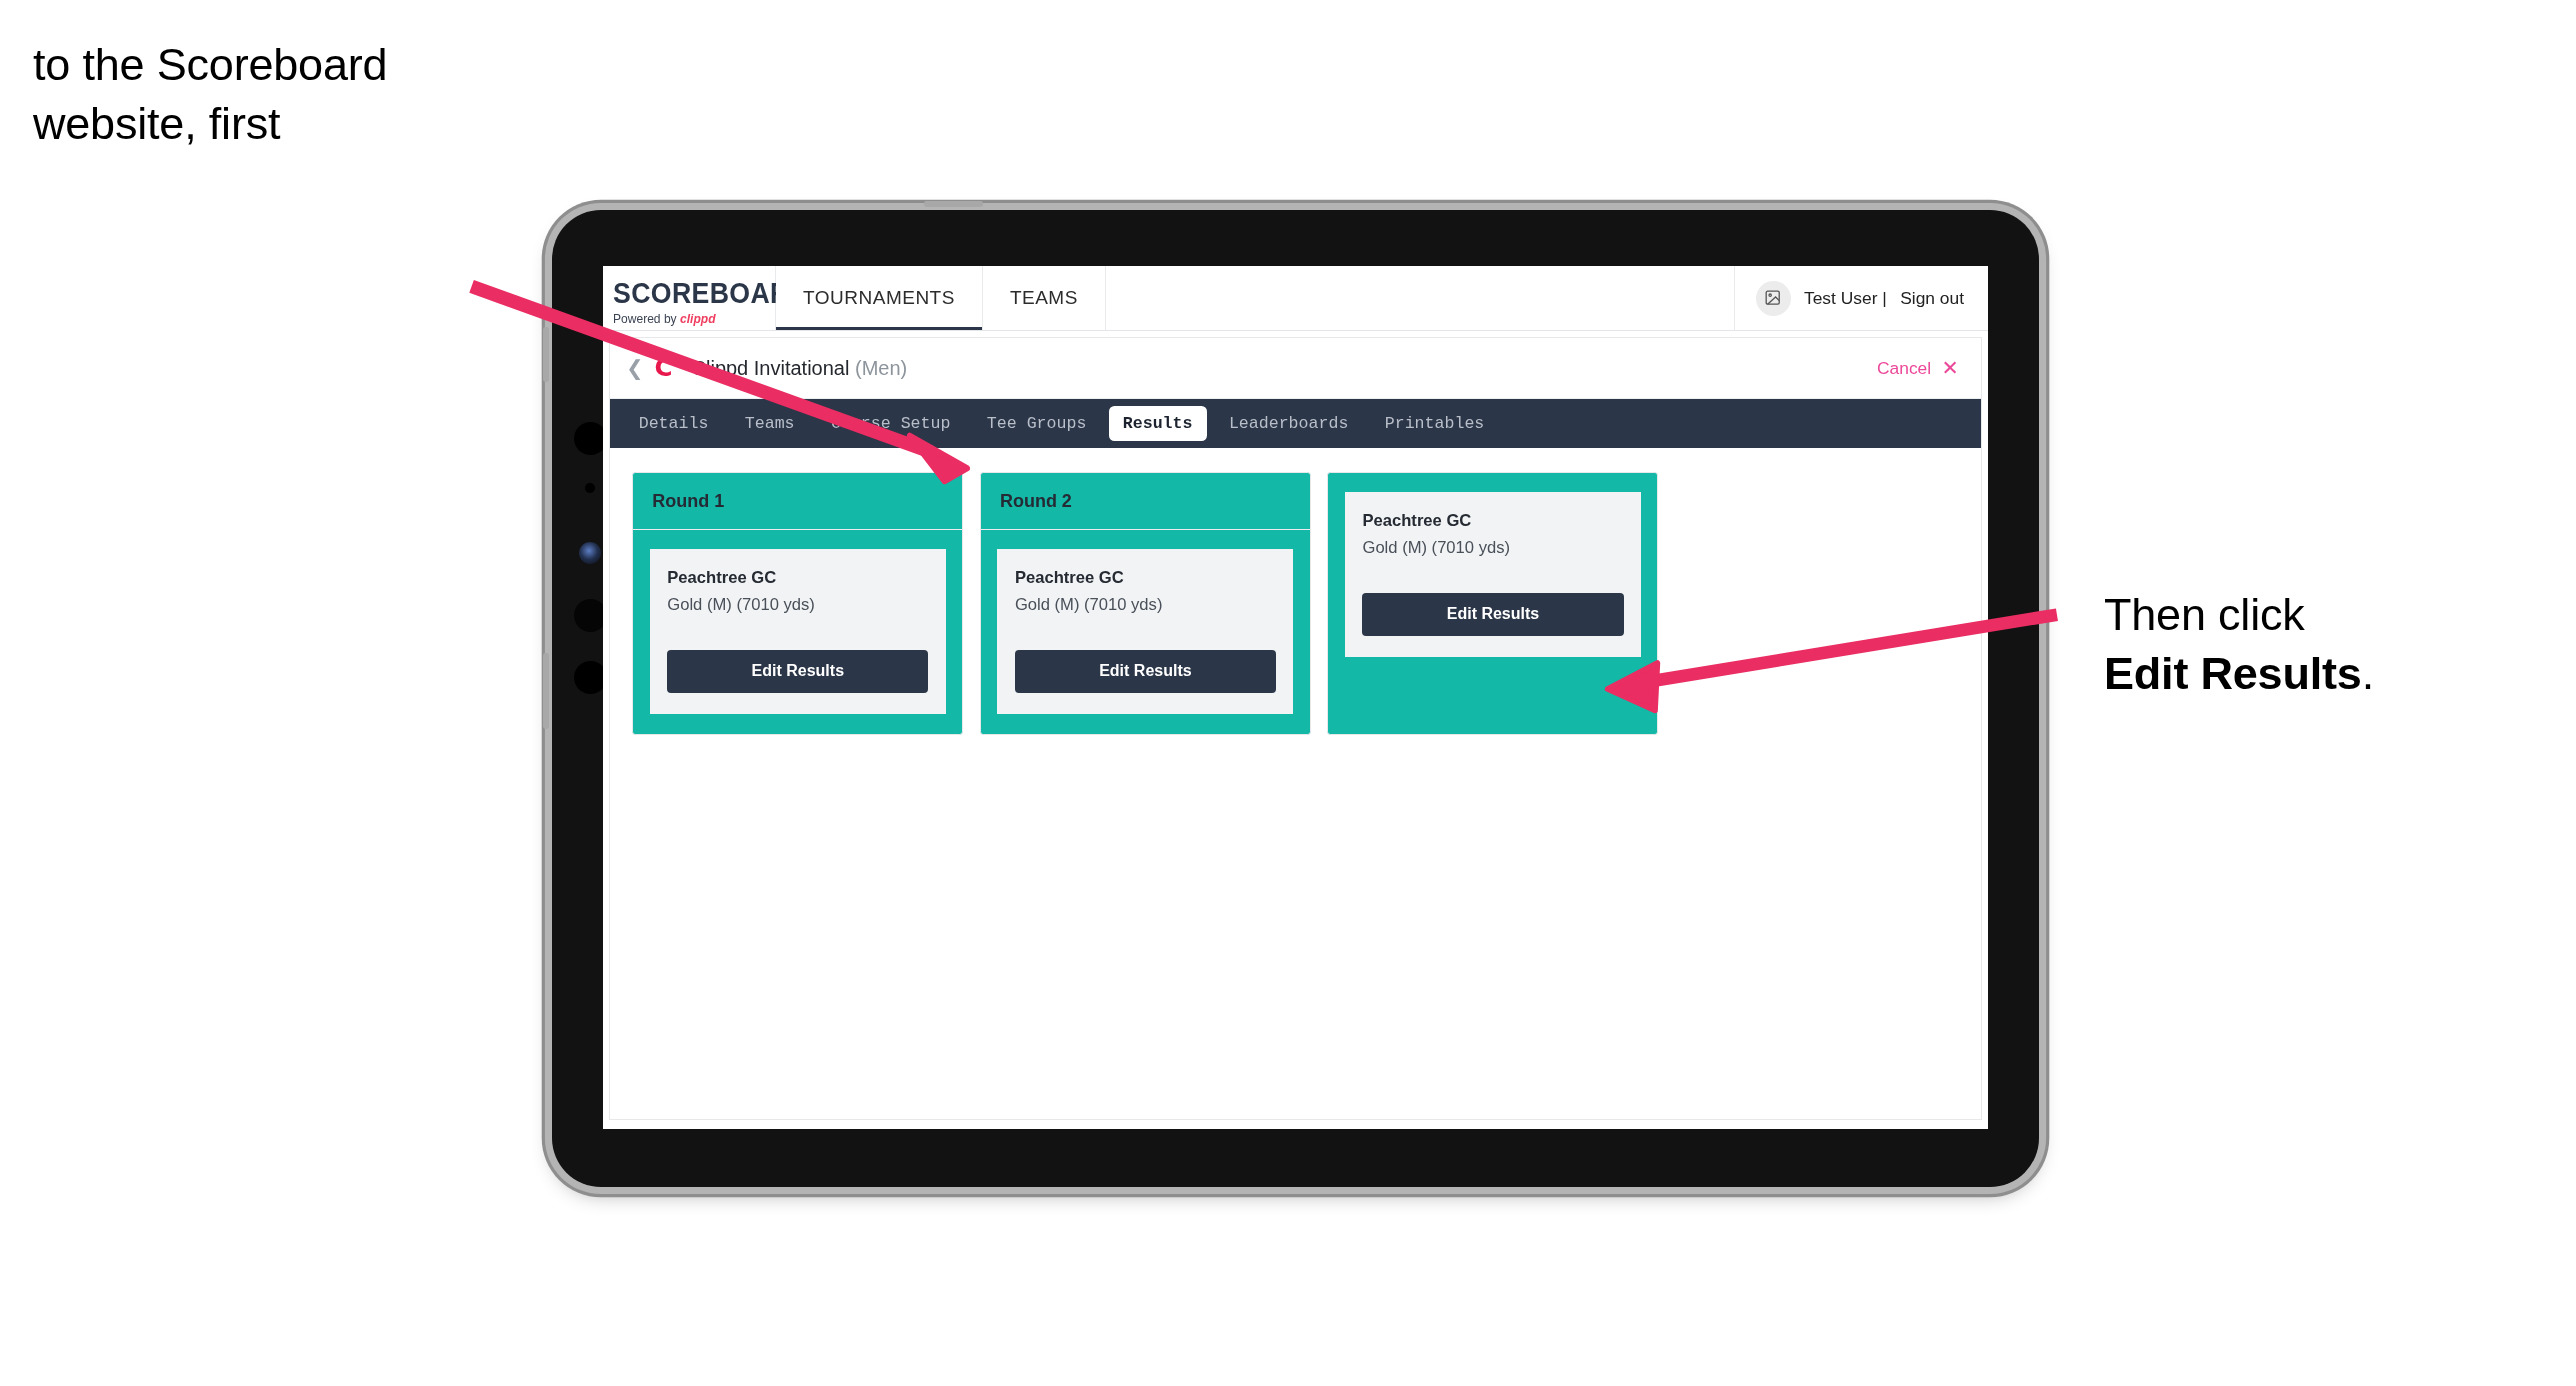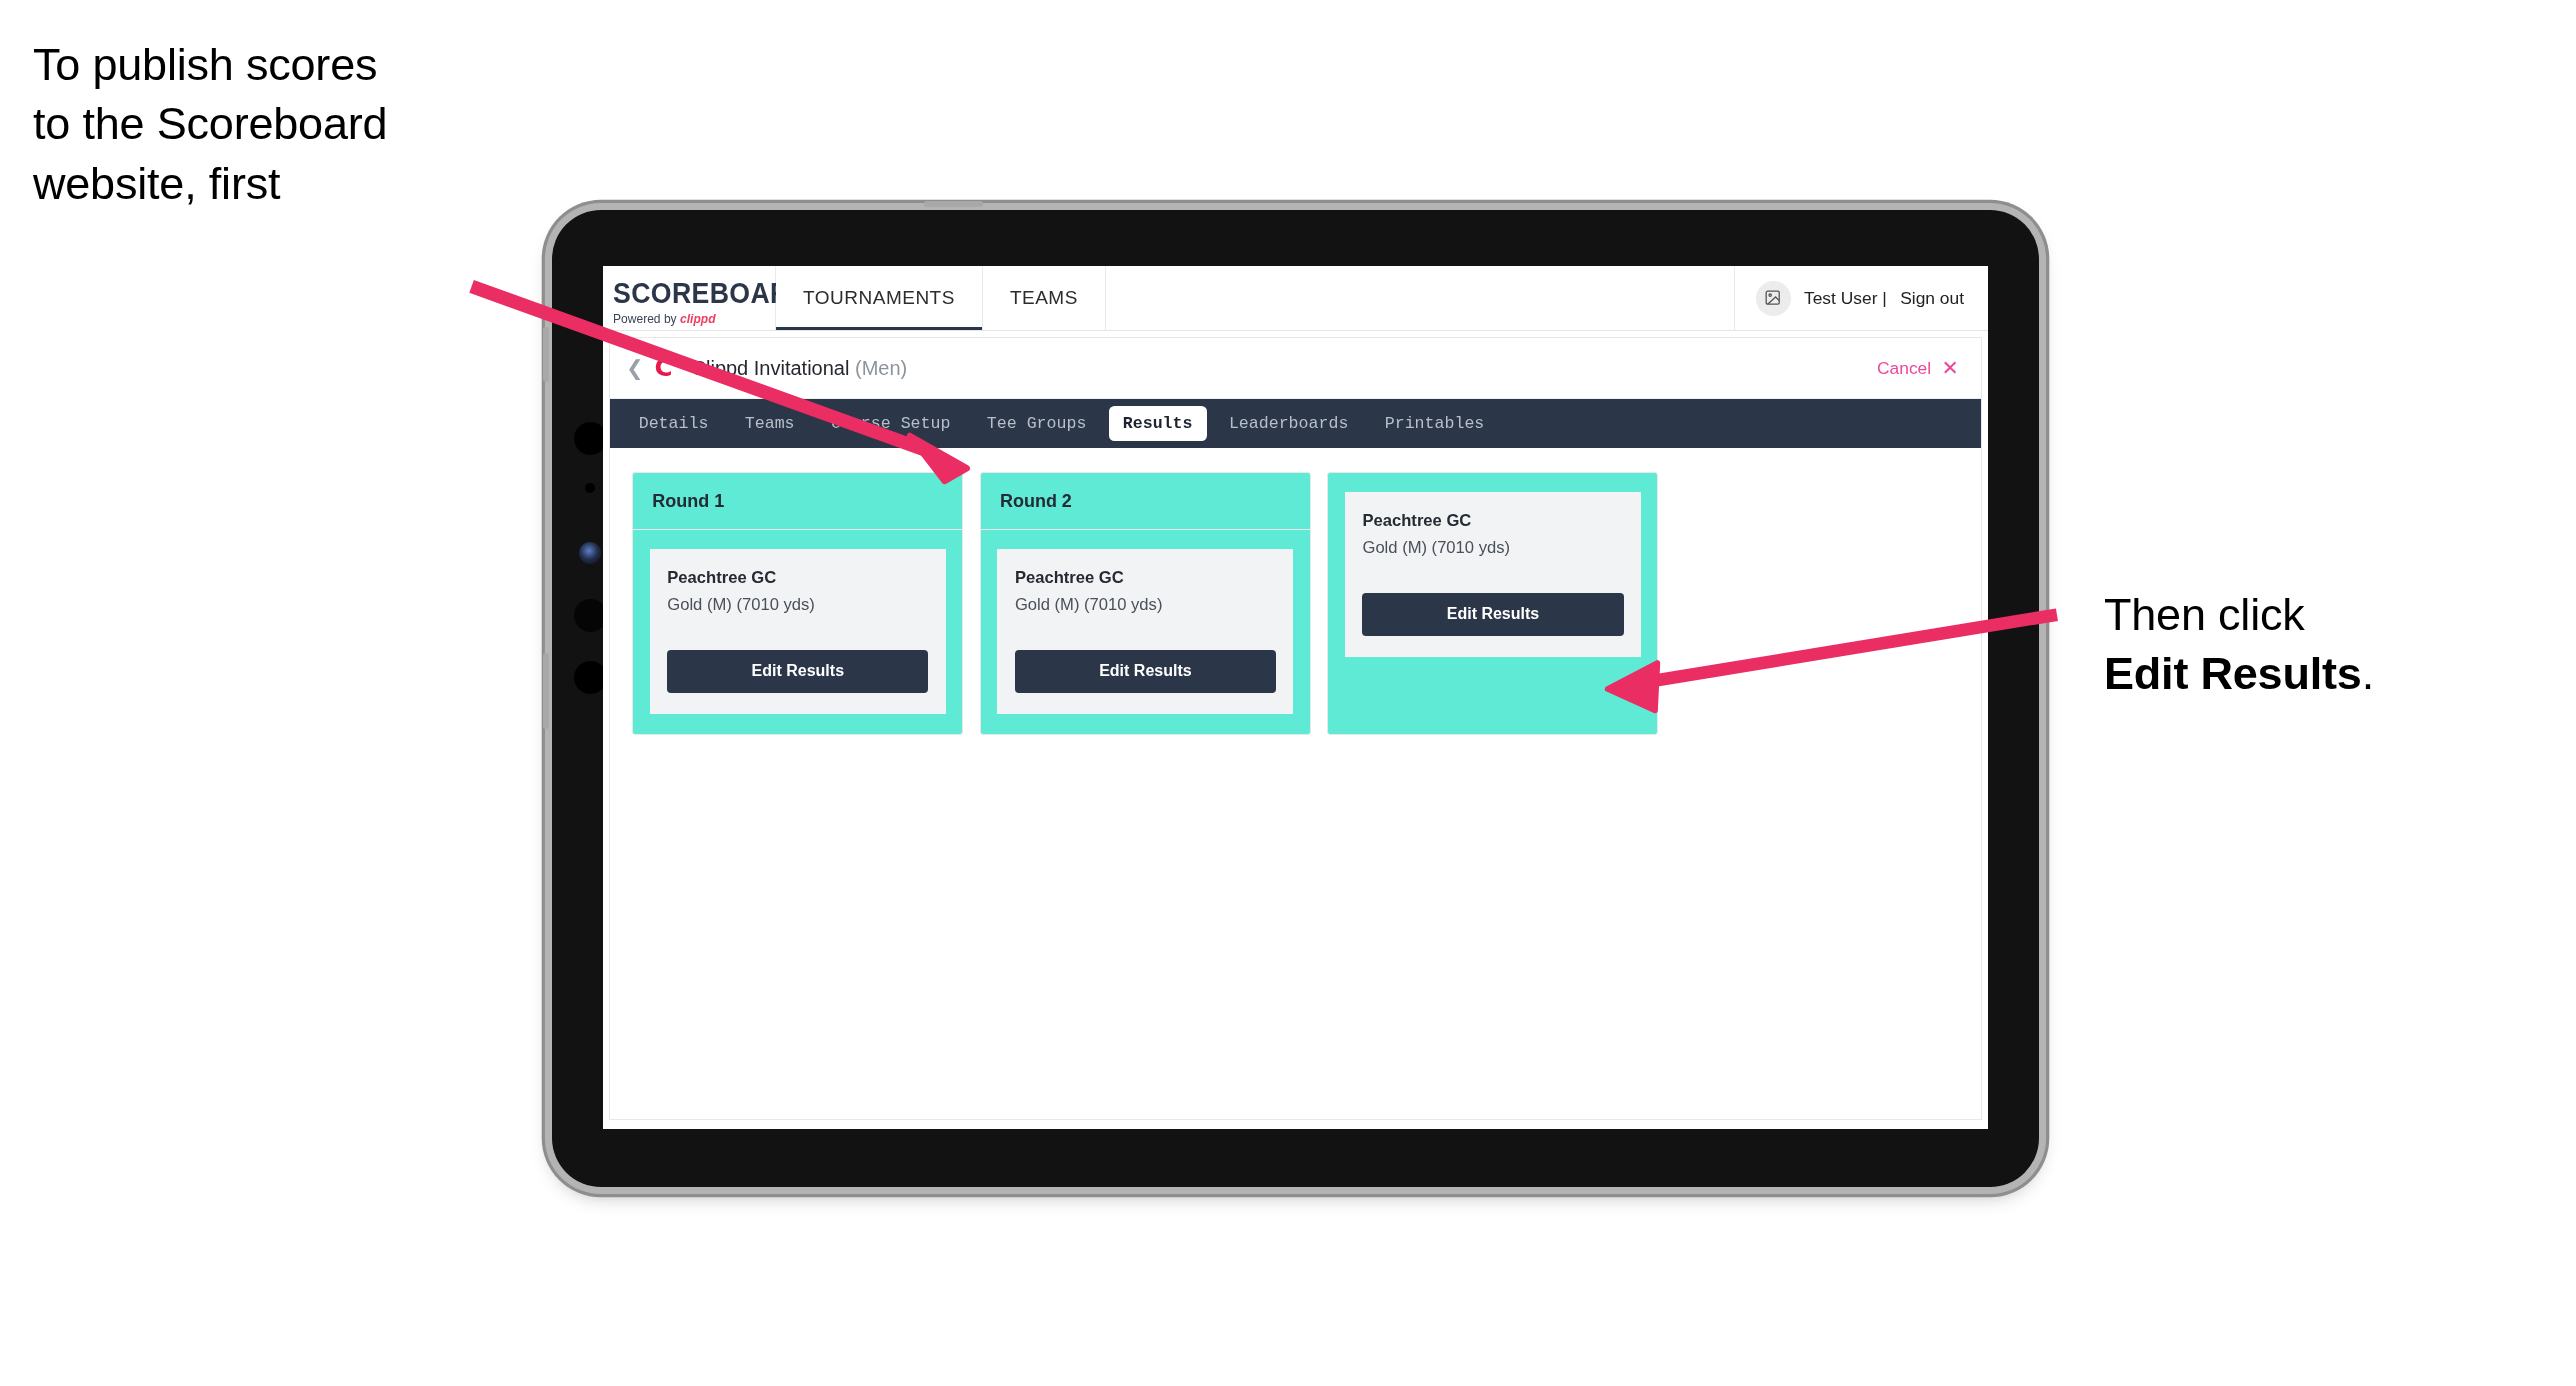--- a/index.html
+++ b/index.html
@@ -219,21 +219,21 @@
   }
 
   
   #rounds {
     display: flex;
     gap: 16.6px;
     padding: 24px 22px 0 22px;
   }
   .round-card {
     width: 331px;
-    background: #5eead4;
+    background: #14b8a6;
     border: 0.8px solid #e6e8ea;
     border-radius: 3.2px;
   }
   .round-card-head {
     height: 57px;
     display: flex;
     align-items: center;
     padding: 0 19px;
     border-bottom: 0.8px solid #ededf0;
     font-size: 18px;
@@ -259,21 +259,20 @@
     border: none;
     border-radius: 4px;
     cursor: pointer;
     font-family: "Liberation Sans", sans-serif;
   }
 </style>
 </head>
 <body>
 
 <div class="annot" id="annot-left">
-  <div>To publish scores</div>
   <div>to the Scoreboard</div>
   <div>website, first</div>
 </div>
 
 <div class="annot" id="annot-right">
   <div>Then click</div>
   <div><b>Edit Results</b><span>.</span></div>
 </div>
 
 <div id="tablet">

